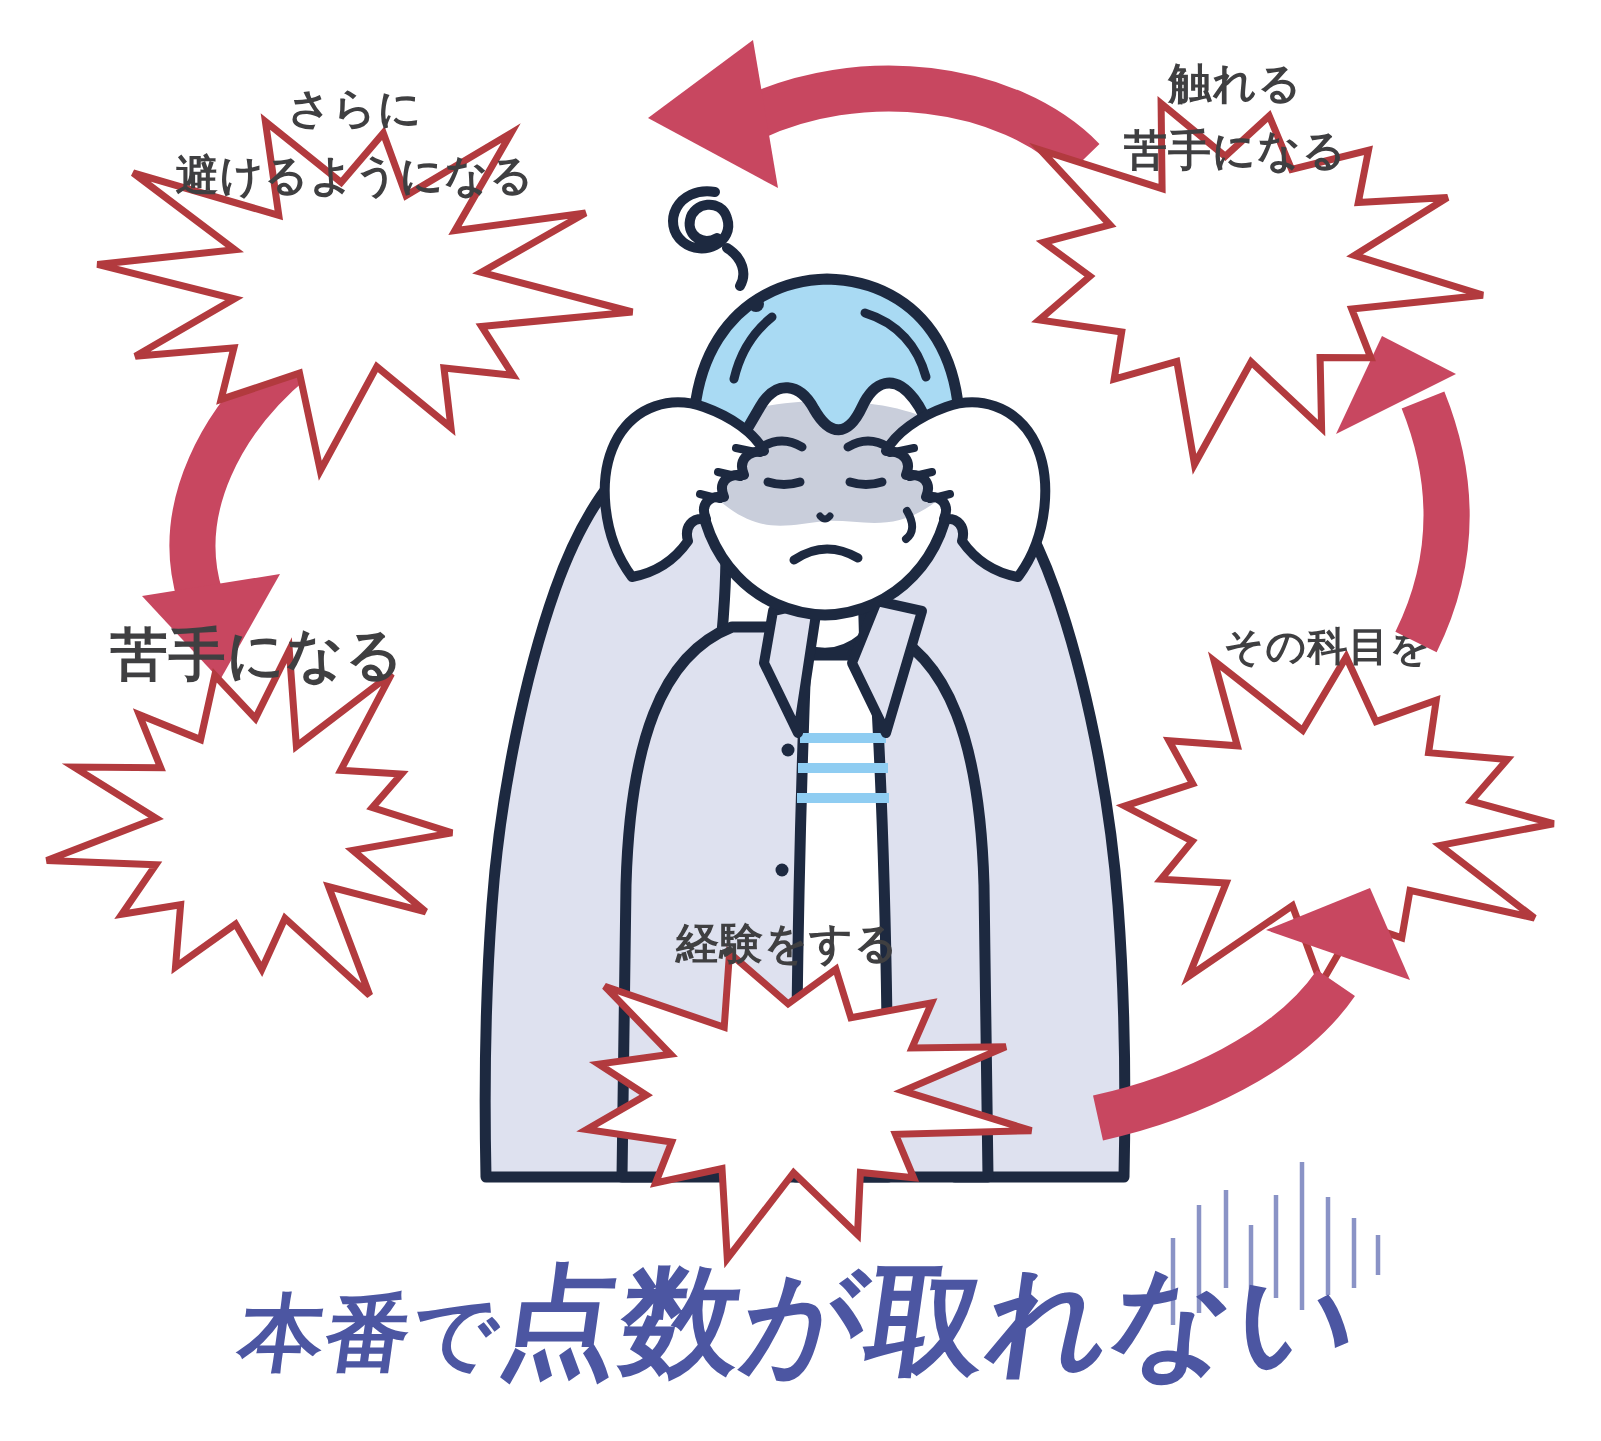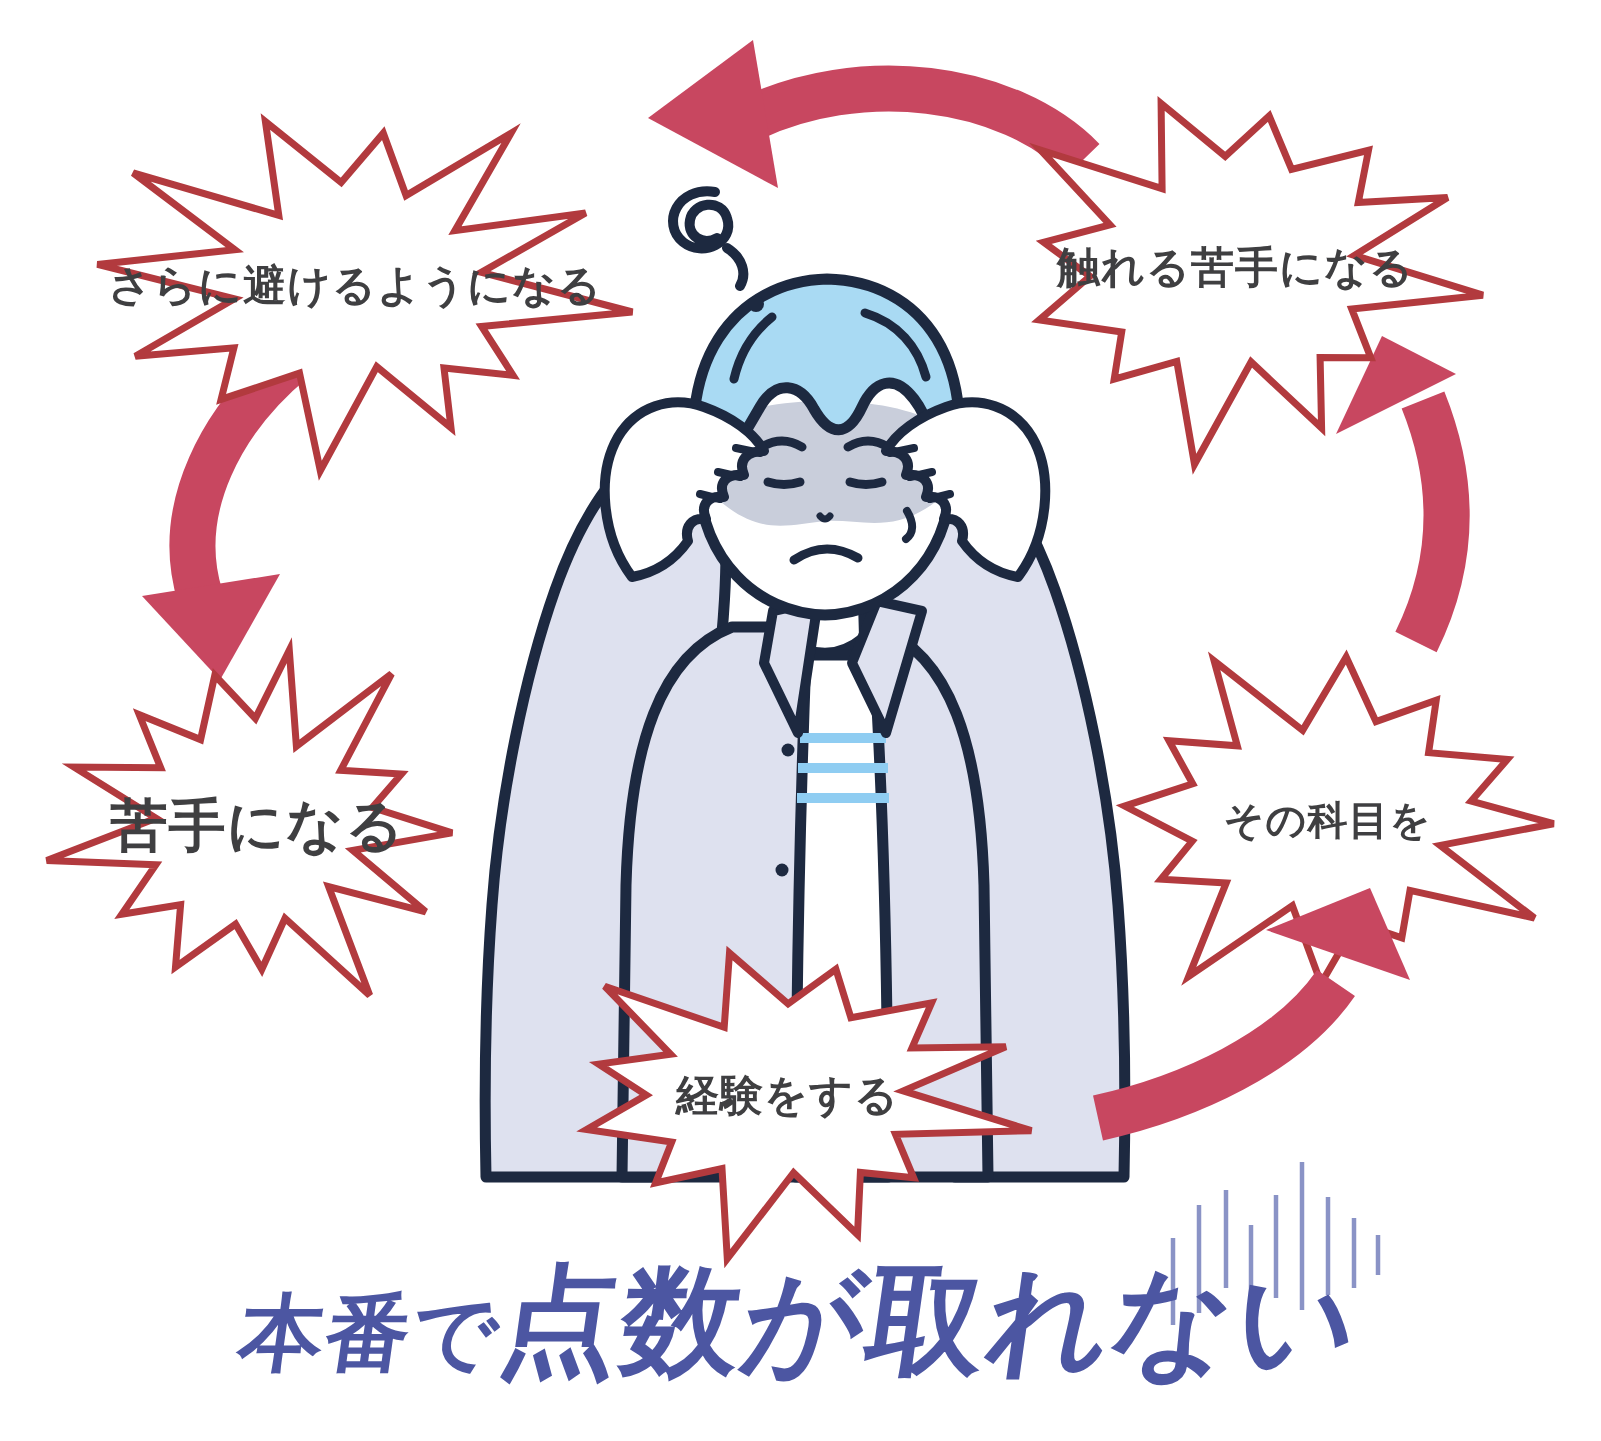--- a/index.html
+++ b/index.html
@@ -19,22 +19,22 @@
     width:1601px;height:1441px;position:relative;background:#ffffff;
     overflow:hidden;font-family:"DejaVu Sans","Liberation Sans",sans-serif;
   }
   .abs{position:absolute;}
   
   .burst{position:absolute;z-index:5;}
   .burst.under{z-index:1;}
   .burst svg{position:absolute;inset:0;width:100%;height:100%;overflow:visible;}
   .burst polygon{fill:#ffffff;stroke:var(--bubble-outline);stroke-width:7;stroke-linejoin:miter;}
   .burst-text{
-    position:absolute;inset:0;display:flex;flex-direction:row;
-    align-items:center;justify-content:center;
+    position:absolute;inset:0;display:flex;flex-direction:column;
+    align-items:center;justify-content:flex-start;
     color:var(--bubble-text);font-weight:700;font-size:43px;line-height:1.55;
     text-align:center;letter-spacing:1px;
   }
   .burst-text span:empty{display:none;}
   .burst.small-text .burst-text{font-size:40px;}
   .burst.big-text .burst-text{font-size:57px;}
   
   .arrow{position:absolute;z-index:3;overflow:visible;}
   .arrow.over{z-index:6;}
   .arrow path{fill:none;stroke:var(--arrow);stroke-width:46;}

